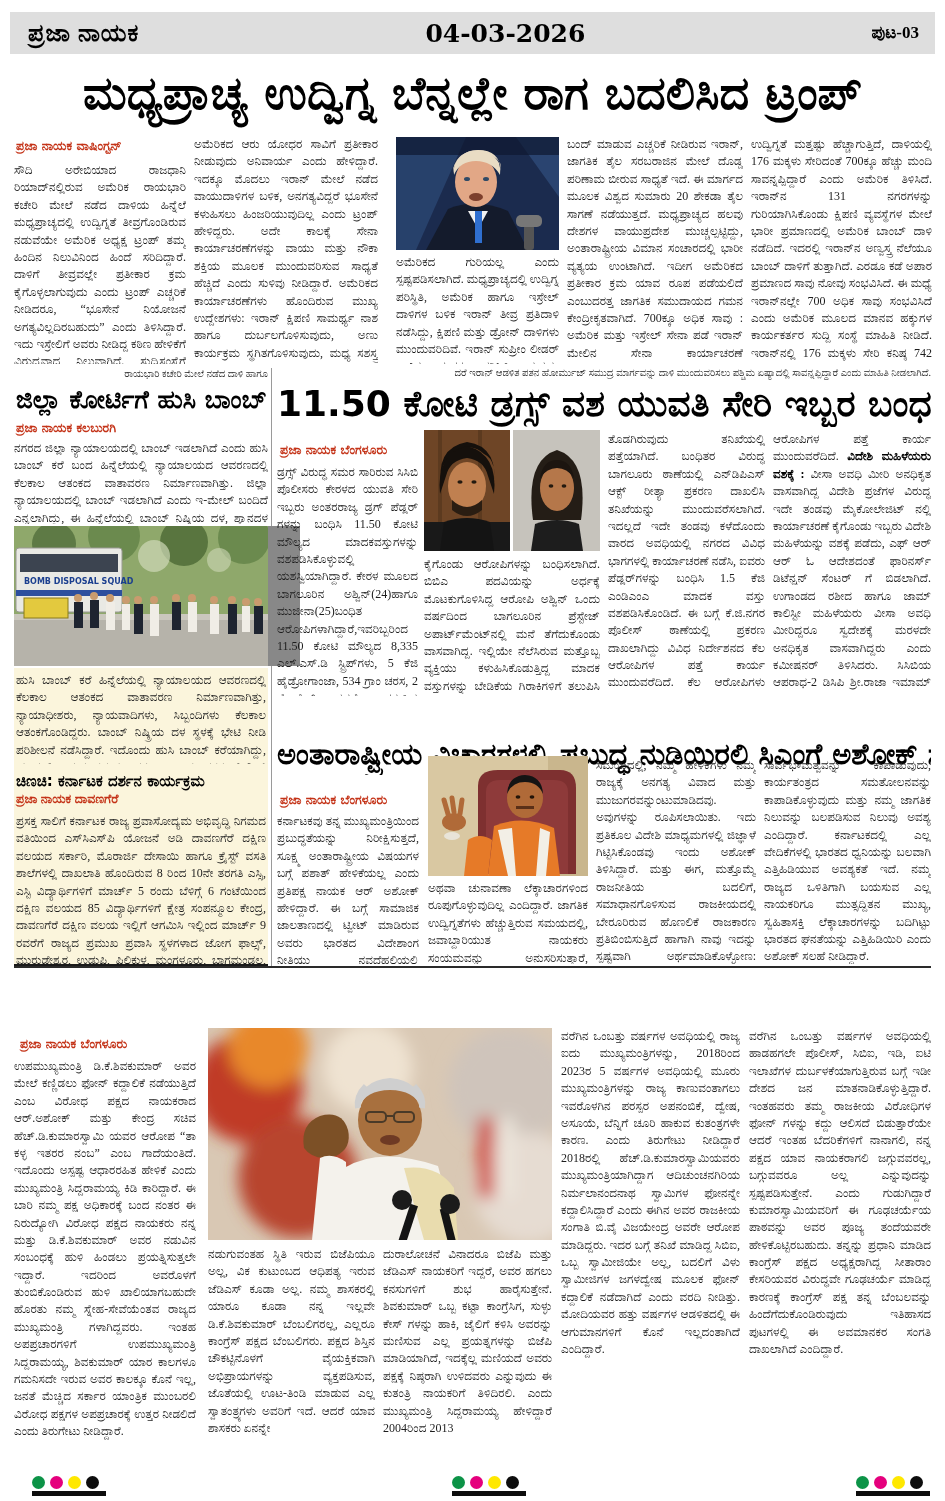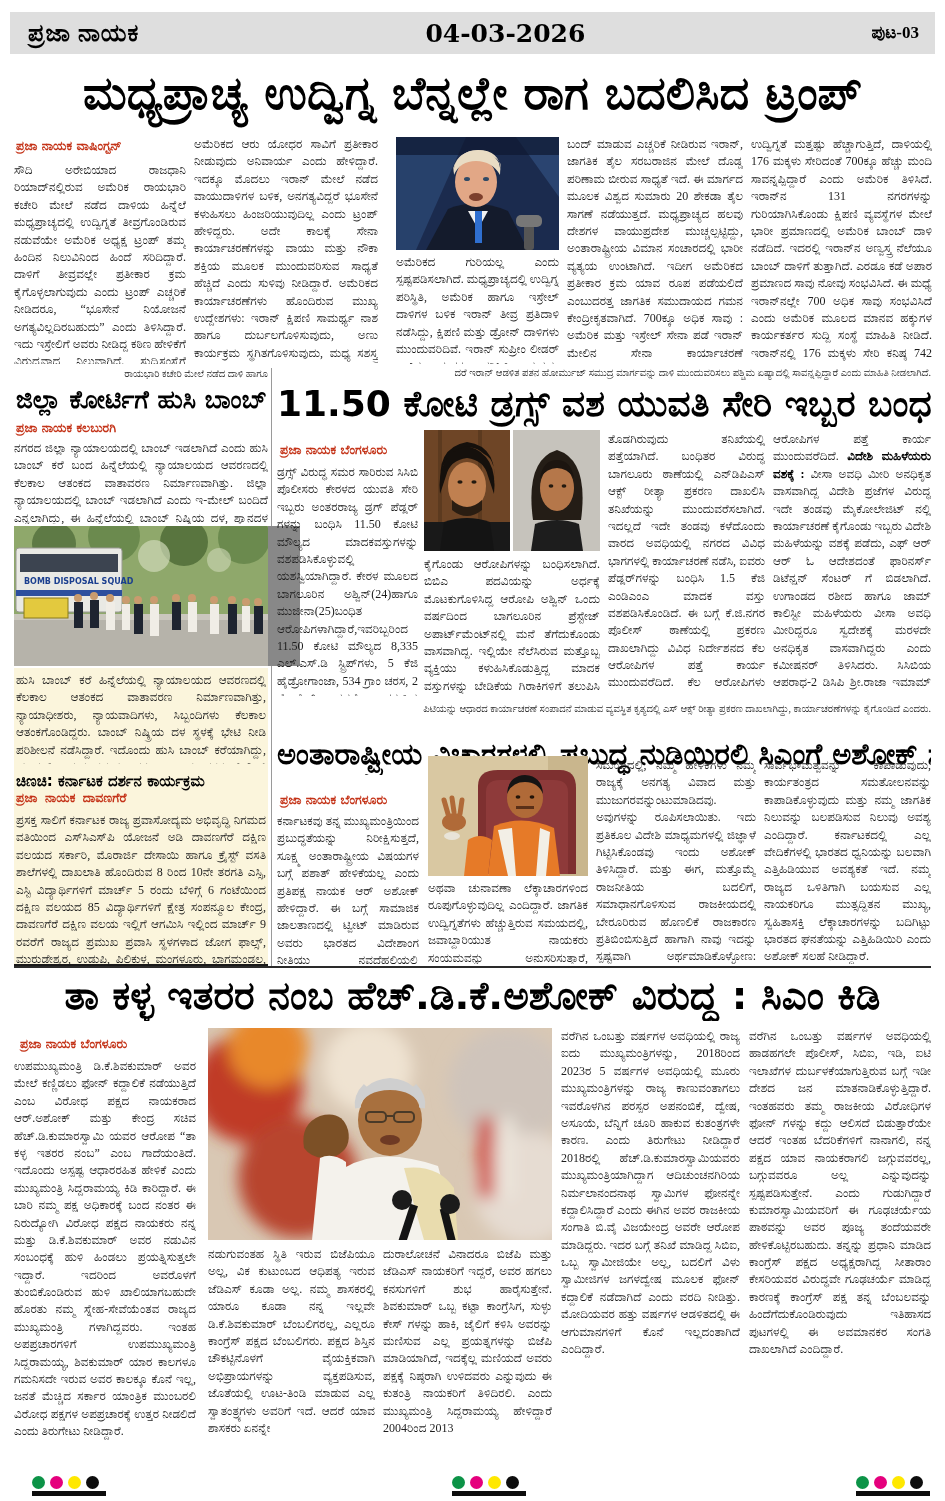--- a/index.html
+++ b/index.html
@@ -16,21 +16,21 @@
       white-space:nowrap;overflow:hidden;}
   .hl-main{left:14px;top:58px;width:917px;height:70px;font-size:46px;line-height:70px;text-align:center;}
   .hl-drugs{left:277px;top:381px;width:654px;height:46px;font-size:36px;line-height:46px;text-align:center;}
   .hl-ashok{left:277px;top:733px;width:654px;height:42px;font-size:29px;line-height:42px;text-align:center;}
   .hl-cm{left:14px;top:971px;width:917px;height:50px;font-size:39px;line-height:50px;text-align:center;}
   .hl-bomb{left:16px;top:384px;width:252px;height:32px;font-size:25px;line-height:32px;}
   .hl-darshan{font-size:15px;font-weight:800;color:#000;font-family:"DejaVu Sans",sans-serif;margin:8px 0 2px 0;}
   
   .byline{position:absolute;color:#c43318;font-weight:bold;font-size:12.5px;
           font-family:"DejaVu Sans","Liberation Sans",sans-serif;}
-  .byline-in{color:#c43318;font-weight:bold;font-size:12.5px;font-family:Liberation Mono, monospace;margin:2px 0 6px 0;}
+  .byline-in{color:#c43318;font-weight:bold;font-size:12.5px;font-family:Liberation Sans, sans-serif;margin:2px 0 6px 0;}
   .col{position:absolute;font-size:12px;line-height:1.45;text-align:justify;color:#1d1d1d;overflow:hidden;}
   .runover{position:absolute;font-size:10px;line-height:14px;color:#1d1d1d;overflow:hidden;white-space:nowrap;text-align:right;}
   .subhead{font-weight:bold;color:#000;}
   
   .creambox{position:absolute;left:14px;top:668px;width:254px;height:298px;background:#fbf5dc;
             border-bottom:2px solid #1a1a1a;box-sizing:border-box;padding:4px 2px 0 2px;}
   .vrule{position:absolute;left:271px;top:368px;width:1px;height:598px;background:#9a9a9a;}
   .hrule{position:absolute;left:14px;top:966px;width:917px;height:1.5px;background:#2a2a2a;}
   .photo{position:absolute;overflow:hidden;background:#888;}
   .photo svg{display:block;}
@@ -176,21 +176,20 @@
       <path d="M27,48 Q34,38 44,38 Q54,38 61,48 Q58,30 44,30 Q30,30 27,48 Z" fill="#1c1510"></path>
       <ellipse cx="38" cy="56" rx="2.4" ry="1.7" fill="#241a10"></ellipse>
       <ellipse cx="51" cy="56" rx="2.4" ry="1.7" fill="#241a10"></ellipse>
       <path d="M22,94 Q44,86 66,94 L70,121 L18,121 Z" fill="#1d1d1d"></path>
     </svg>
   </div>
 
   <div class="col" style="left:424px;top:556px;width:176px;height:140px;">ಕೈಗೊಂಡು ಆರೋಪಿಗಳನ್ನು ಬಂಧಿಸಲಾಗಿದೆ. ಬಿಬಿಎ ಪದವಿಯನ್ನು ಅರ್ಧಕ್ಕೆ ಮೊಟಕುಗೊಳಿಸಿದ್ದ ಆರೋಪಿ ಅಶ್ವಿನ್ ಒಂದು ವರ್ಷದಿಂದ ಬಾಗಲೂರಿನ ಪ್ರೆಸ್ಟೇಜ್ ಅಪಾರ್ಟ್‌ಮೆಂಟ್‌ನಲ್ಲಿ ಮನೆ ತೆಗೆದುಕೊಂಡು ವಾಸವಾಗಿದ್ದ. ಇಲ್ಲಿಯೇ ನೆಲೆಸಿರುವ ಮತ್ತೊಬ್ಬ ವ್ಯಕ್ತಿಯು ಕಳುಹಿಸಿಕೊಡುತ್ತಿದ್ದ ಮಾದಕ ವಸ್ತುಗಳನ್ನು ಬೇಡಿಕೆಯ ಗಿರಾಕಿಗಳಿಗೆ ತಲುಪಿಸಿ ಹಣ ಸಂಪಾದನೆ ಮಾಡುವ ವ್ಯವಸ್ಥಿತ ಕೃತ್ಯದಲ್ಲಿ</div>
   <div class="col" style="left:608px;top:431px;width:157px;height:265px;">ತೊಡಗಿರುವುದು ತನಿಖೆಯಲ್ಲಿ ಪತ್ತೆಯಾಗಿದೆ. ಬಂಧಿತರ ವಿರುದ್ಧ ಬಾಗಲೂರು ಠಾಣೆಯಲ್ಲಿ ಎನ್‌ಡಿಪಿಎಸ್ ಆಕ್ಟ್ ರೀತ್ಯಾ ಪ್ರಕರಣ ದಾಖಲಿಸಿ ತನಿಖೆಯನ್ನು ಮುಂದುವರೆಸಲಾಗಿದೆ. ಇದಲ್ಲದೆ ಇದೇ ತಂಡವು ಕಳೆದೊಂದು ವಾರದ ಅವಧಿಯಲ್ಲಿ ನಗರದ ವಿವಿಧ ಭಾಗಗಳಲ್ಲಿ ಕಾರ್ಯಾಚರಣೆ ನಡೆಸಿ, ಐವರು ಪೆಡ್ಲರ್‌ಗಳನ್ನು ಬಂಧಿಸಿ 1.5 ಕೆಜಿ ಎಂಡಿಎಂಎ ಮಾದಕ ವಸ್ತು ವಶಪಡಿಸಿಕೊಂಡಿದೆ. ಈ ಬಗ್ಗೆ ಕೆ.ಜಿ.ನಗರ ಪೊಲೀಸ್ ಠಾಣೆಯಲ್ಲಿ ಪ್ರಕರಣ ದಾಖಲಾಗಿದ್ದು ವಿವಿಧ ನಿರ್ದೇಶನದ ಕೆಲ ಆರೋಪಿಗಳ ಪತ್ತೆ ಕಾರ್ಯ ಮುಂದುವರೆದಿದೆ. ಕೆಲ ಆರೋಪಿಗಳು ತಲೆಮರೆಸಿಕೊಂಡಿದ್ದು ಅವರ ಪತ್ತೆಗೆ ವಿಶೇಷ ತಂಡ ರಚಿಸಲಾಗಿದೆ ಎಂದು ಹಿರಿಯ ಅಧಿಕಾರಿಗಳು ವಿವರಿಸಿದ್ದಾರೆ.</div>
   <div class="col" style="left:773px;top:431px;width:158px;height:265px;"><span>ಆರೋಪಿಗಳ ಪತ್ತೆ ಕಾರ್ಯ ಮುಂದುವರೆದಿದೆ.</span> <span class="subhead">ವಿದೇಶಿ ಮಹಿಳೆಯರು ವಶಕ್ಕೆ :</span> <span>ವೀಸಾ ಅವಧಿ ಮೀರಿ ಅನಧಿಕೃತ ವಾಸವಾಗಿದ್ದ ವಿದೇಶಿ ಪ್ರಜೆಗಳ ವಿರುದ್ಧ ಇದೇ ತಂಡವು ಮೈಕೋಲೇಜಿಟ್ ನಲ್ಲಿ ಕಾರ್ಯಾಚರಣೆ ಕೈಗೊಂಡು ಇಬ್ಬರು ವಿದೇಶಿ ಮಹಿಳೆಯನ್ನು ವಶಕ್ಕೆ ಪಡೆದು, ಎಫ್ ಆರ್ ಆರ್ ಓ ಆದೇಶದಂತೆ ಫಾರಿನರ್ಸ್ ಡಿಟೆನ್ಷನ್ ಸೆಂಟರ್ ಗೆ ಬಿಡಲಾಗಿದೆ. ಉಗಾಂಡದ ರಶೀದ ಹಾಗೂ ಜಾಮ್ ಕಾಲಿಸ್ಟೀ ಮಹಿಳೆಯರು ವೀಸಾ ಅವಧಿ ಮೀರಿದ್ದರೂ ಸ್ವದೇಶಕ್ಕೆ ಮರಳದೇ ಅನಧಿಕೃತ ವಾಸವಾಗಿದ್ದರು ಎಂದು ಕಮೀಷನರ್ ತಿಳಿಸಿದರು. ಸಿಸಿಬಿಯ ಆಪರಾಧ-2 ಡಿಸಿಪಿ ಶ್ರೀ.ರಾಜಾ ಇಮಾಮ್ ಖಾಸಿಂ ನೇತೃತ್ವದ ಎಸಿಪಿಗಳಾದ ಹೆಚ್. ಕೆ.ಮಹಾನಂದ್ ಇನ್ಸ್‌ಪೆಕ್ಟರ್ ಗಳಾದ ಮಂಜಪ್ಪ,ಸಿಎ,ರಕ್ಷಿತ್,ಎಕೆ,ಪಿ.ಡಿ.ಶಿವರಾಜು ಸಿಬ್ಬಂದಿಯವರ ತಂಡವು ಯಶಸ್ವಿಯಾಗಿ ಈ</span></div>
-  <div class="runover" style="left:277px;top:702px;width:654px;">ಪಿಟಿಯನ್ನು ಆಧಾರದ ಕಾರ್ಯಾಚರಣೆ    ಸಂಪಾದನೆ ಮಾಡುವ ವ್ಯವಸ್ಥಿತ ಕೃತ್ಯದಲ್ಲಿ   ಎಸ್ ಆಕ್ಸ್ ರೀತ್ಯಾ ಪ್ರಕರಣ ದಾಖಲಾಗಿದ್ದು,    ಕಾರ್ಯಾಚರಣೆಗಳನ್ನು ಕೈಗೊಂಡಿದೆ ಎಂದರು.</div>
 
   <div class="hl hl-ashok">ಅಂತಾರಾಷ್ಟ್ರೀಯ ವಿಚಾರಗಳಲ್ಲಿ ಪ್ರಬುದ್ಧ ನುಡಿಯಿರಲಿ ಸಿಎಂಗೆ ಅಶೋಕ್ ಸಲಹೆ</div>
   <div class="byline" style="left:280px;top:792px;">ಪ್ರಜಾ ನಾಯಕ ಬೆಂಗಳೂರು</div>
   <div class="col" style="left:277px;top:813px;width:142px;height:151px;">ಕರ್ನಾಟಕವು ತನ್ನ ಮುಖ್ಯಮಂತ್ರಿಯಿಂದ ಪ್ರಬುದ್ಧತೆಯನ್ನು ನಿರೀಕ್ಷಿಸುತ್ತದೆ, ಸೂಕ್ಷ್ಮ ಅಂತಾರಾಷ್ಟ್ರೀಯ ವಿಷಯಗಳ ಬಗ್ಗೆ ಪಶಾತ್ ಹೇಳಿಕೆಯಲ್ಲ ಎಂದು ಪ್ರತಿಪಕ್ಷ ನಾಯಕ ಆರ್ ಅಶೋಕ್ ಹೇಳಿದ್ದಾರೆ. ಈ ಬಗ್ಗೆ ಸಾಮಾಜಿಕ ಜಾಲತಾಣದಲ್ಲಿ ಟ್ವೀಟ್ ಮಾಡಿರುವ ಅವರು ಭಾರತದ ವಿದೇಶಾಂಗ ನೀತಿಯು ನವದೆಹಲಿಯಲ್ಲಿ ಕಾರ್ಯತಂತ್ರದ ಆಳ ಮತ್ತು ರಾಷ್ಟ್ರೀಯ ಹಿತಾಸಕ್ತಿಯನ್ನು ಮಾರ್ಗದರ್ಶಿ ತತ್ವವಾಗಿಟ್ಟುಕೊಂಡು ನಿರ್ಧರಿಸಲಾಗುತ್ತದೆ. ಇದು ದೇಶೀಯ ಮತ-ಬ್ಯಾಂಕ್ ಒತ್ತಾಯಗಳು</div>
 
   <div class="photo" style="left:428px;top:756px;width:160px;height:120px;">
     <svg width="160" height="120" viewBox="0 0 160 120">
       <rect width="160" height="120" fill="#d9c8a2"></rect>
       <rect x="120" y="0" width="40" height="120" fill="#c9b68d"></rect>
       <path d="M50,118 L50,30 Q50,14 70,14 L132,14 Q148,14 148,32 L148,118 Z" fill="#7e3030"></path>
@@ -208,21 +207,20 @@
       <ellipse cx="24" cy="80" rx="8" ry="4" fill="#e8e4d8"></ellipse>
       <path d="M36,120 L40,84 Q52,76 64,84 L60,120 Z" fill="#e67a28"></path>
     </svg>
   </div>
   <div class="col" style="left:428px;top:880px;width:160px;height:84px;">ಅಥವಾ ಚುನಾವಣಾ ಲೆಕ್ಕಾಚಾರಗಳಿಂದ ರೂಪುಗೊಳ್ಳುವುದಿಲ್ಲ ಎಂದಿದ್ದಾರೆ. ಜಾಗತಿಕ ಉದ್ವಿಗ್ನತೆಗಳು ಹೆಚ್ಚುತ್ತಿರುವ ಸಮಯದಲ್ಲಿ, ಜವಾಬ್ದಾರಿಯುತ ನಾಯಕರು ಸಂಯಮವನ್ನು ಅನುಸರಿಸುತ್ತಾರೆ, ದುರದೃಷ್ಟವಶಾತ್, ಆಪರೇಷನ್ ಸಿಂಧೂರ್</div>
   <div class="col" style="left:596px;top:757px;width:160px;height:207px;">ಸಮಯದಲ್ಲಿ, ನಿಮ್ಮ ಹೇಳಿಕೆಗಳು ನಮ್ಮ ರಾಜ್ಯಕ್ಕೆ ಅನಗತ್ಯ ವಿವಾದ ಮತ್ತು ಮುಜುಗರವನ್ನುಂಟುಮಾಡಿದವು. ಅವುಗಳನ್ನು ರೂಪಿಸಲಾಯಿತು. ಇದು ಪ್ರತಿಕೂಲ ವಿದೇಶಿ ಮಾಧ್ಯಮಗಳಲ್ಲಿ ಜಿಜ್ಞಾಳೆ ಗಿಟ್ಟಿಸಿಕೊಂಡವು ಇಂದು ಅಶೋಕ್ ತಿಳಿಸಿದ್ದಾರೆ. ಮತ್ತು ಈಗ, ಮತ್ತೊಮ್ಮೆ ರಾಜನೀತಿಯ ಬದಲಿಗೆ, ಸಮಾಧಾನಗೊಳಿಸುವ ರಾಜಕೀಯದಲ್ಲಿ ಬೇರೂರಿರುವ ಹೊಣಲಿಕೆ ರಾಜಕಾರಣ ಪ್ರತಿಬಿಂಬಿಸುತ್ತಿದೆ ಹಾಗಾಗಿ ನಾವು ಇದನ್ನು ಸ್ಪಷ್ಟವಾಗಿ ಅರ್ಥಮಾಡಿಕೊಳ್ಳೋಣ: ವಿದೇಶಾಂಗ ನೀತಿಯು ಸೈದ್ಧಾಂತಿಕ ನಿಲುವುಗಳಿಗೆ ಒಂದು ವೇದಿಕೆಯಲ್ಲ, ಇದು ಭಾರತದ</div>
   <div class="col" style="left:764px;top:757px;width:167px;height:207px;">ಸಾರ್ವಭೌಮತ್ವವನ್ನು ಕಾಪಾಡುವುದು, ಕಾರ್ಯತಂತ್ರದ ಸಮತೋಲನವನ್ನು ಕಾಪಾಡಿಕೊಳ್ಳುವುದು ಮತ್ತು ನಮ್ಮ ಜಾಗತಿಕ ನಿಲುವನ್ನು ಬಲಪಡಿಸುವ ನಿಲುವು ಅವಶ್ಯ ಎಂದಿದ್ದಾರೆ. ಕರ್ನಾಟಕದಲ್ಲಿ ಎಲ್ಲ ವೇದಿಕೆಗಳಲ್ಲಿ ಭಾರತದ ಧ್ವನಿಯನ್ನು ಬಲವಾಗಿ ಎತ್ತಿಹಿಡಿಯುವ ಅವಶ್ಯಕತೆ ಇದೆ. ನಮ್ಮ ರಾಜ್ಯದ ಒಳಿತಿಗಾಗಿ ಬಯಸುವ ಎಲ್ಲ ನಾಯಕರಿಗೂ ಮುತ್ಸದ್ದಿತನ ಮುಖ್ಯ, ಸ್ವಹಿತಾಸಕ್ತಿ ಲೆಕ್ಕಾಚಾರಗಳನ್ನು ಬದಿಗಿಟ್ಟು ಭಾರತದ ಘನತೆಯನ್ನು ಎತ್ತಿಹಿಡಿಯಿರಿ ಎಂದು ಅಶೋಕ್ ಸಲಹೆ ನೀಡಿದ್ದಾರೆ.</div>
 
   <div class="hrule"></div>
 
-  <div class="hl hl-cm">ತಾ ಕಳ್ಳ ಇತರರ ನಂಬ ಹೆಚ್.ಡಿ.ಕೆ.ಅಶೋಕ್ ವಿರುದ್ಧ : ಸಿಎಂ ಕಿಡಿ</div>
   <div class="byline" style="left:20px;top:1036px;">ಪ್ರಜಾ ನಾಯಕ ಬೆಂಗಳೂರು</div>
   <div class="col" style="left:14px;top:1058px;width:182px;height:436px;">ಉಪಮುಖ್ಯಮಂತ್ರಿ ಡಿ.ಕೆ.ಶಿವಕುಮಾರ್ ಅವರ ಮೇಲೆ ಕಣ್ಣಿಡಲು ಫೋನ್ ಕದ್ದಾಲಿಕೆ ನಡೆಯುತ್ತಿದೆ ಎಂಬ ವಿರೋಧ ಪಕ್ಷದ ನಾಯಕರಾದ ಆರ್.ಅಶೋಕ್ ಮತ್ತು ಕೇಂದ್ರ ಸಚಿವ ಹೆಚ್.ಡಿ.ಕುಮಾರಸ್ವಾಮಿ ಯವರ ಆರೋಪ “ತಾ ಕಳ್ಳ ಇತರರ ನಂಬ” ಎಂಬ ಗಾದೆಯಂತಿದೆ. ಇದೊಂದು ಅಸ್ಪಷ್ಟ ಆಧಾರರಹಿತ ಹೇಳಿಕೆ ಎಂದು ಮುಖ್ಯಮಂತ್ರಿ ಸಿದ್ದರಾಮಯ್ಯ ಕಿಡಿ ಕಾರಿದ್ದಾರೆ. ಈ ಬಾರಿ ನಮ್ಮ ಪಕ್ಷ ಅಧಿಕಾರಕ್ಕೆ ಬಂದ ನಂತರ ಈ ನಿರುದ್ಯೋಗಿ ವಿರೋಧ ಪಕ್ಷದ ನಾಯಕರು ನನ್ನ ಮತ್ತು ಡಿ.ಕೆ.ಶಿವಕುಮಾರ್ ಅವರ ನಡುವಿನ ಸಂಬಂಧಕ್ಕೆ ಹುಳಿ ಹಿಂಡಲು ಪ್ರಯತ್ನಿಸುತ್ತಲೇ ಇದ್ದಾರೆ. ಇದರಿಂದ ಅವರೊಳಗೆ ತುಂಬಿಕೊಂಡಿರುವ ಹುಳಿ ಖಾಲಿಯಾಗಬಹುದೇ ಹೊರತು ನಮ್ಮ ಸ್ನೇಹ-ಸೇವೆಯೆಂತವ ರಾಜ್ಯದ ಮುಖ್ಯಮಂತ್ರಿ ಗಳಾಗಿದ್ದವರು. ಇಂತಹ ಅಪಪ್ರಚಾರಗಳಿಗೆ ಉಪಮುಖ್ಯಮಂತ್ರಿ ಸಿದ್ದರಾಮಯ್ಯ, ಶಿವಕುಮಾರ್ ಯಾರ ಕಾಲಗಳೂ ಗಮನಿಸದೇ ಇರುವ ಅವರ ಕಾಲಕ್ಕೂ ಕೊನೆ ಇಲ್ಲ, ಜನತೆ ಮೆಚ್ಚಿದ ಸರ್ಕಾರ ಯಾಂತ್ರಿಕ ಮುಂಬರಲಿ ವಿರೋಧ ಪಕ್ಷಗಳ ಅಪಪ್ರಚಾರಕ್ಕೆ ಉತ್ತರ ನೀಡಲಿದೆ ಎಂದು ತಿರುಗೇಟು ನೀಡಿದ್ದಾರೆ.</div>
 
   <div class="photo" style="left:208px;top:1028px;width:344px;height:212px;">
     <svg width="344" height="212" viewBox="0 0 344 212">
       <defs>
           <filter id="blur8">
             <feGaussianBlur stdDeviation="8"></feGaussianBlur>
           </filter>
         </defs>

